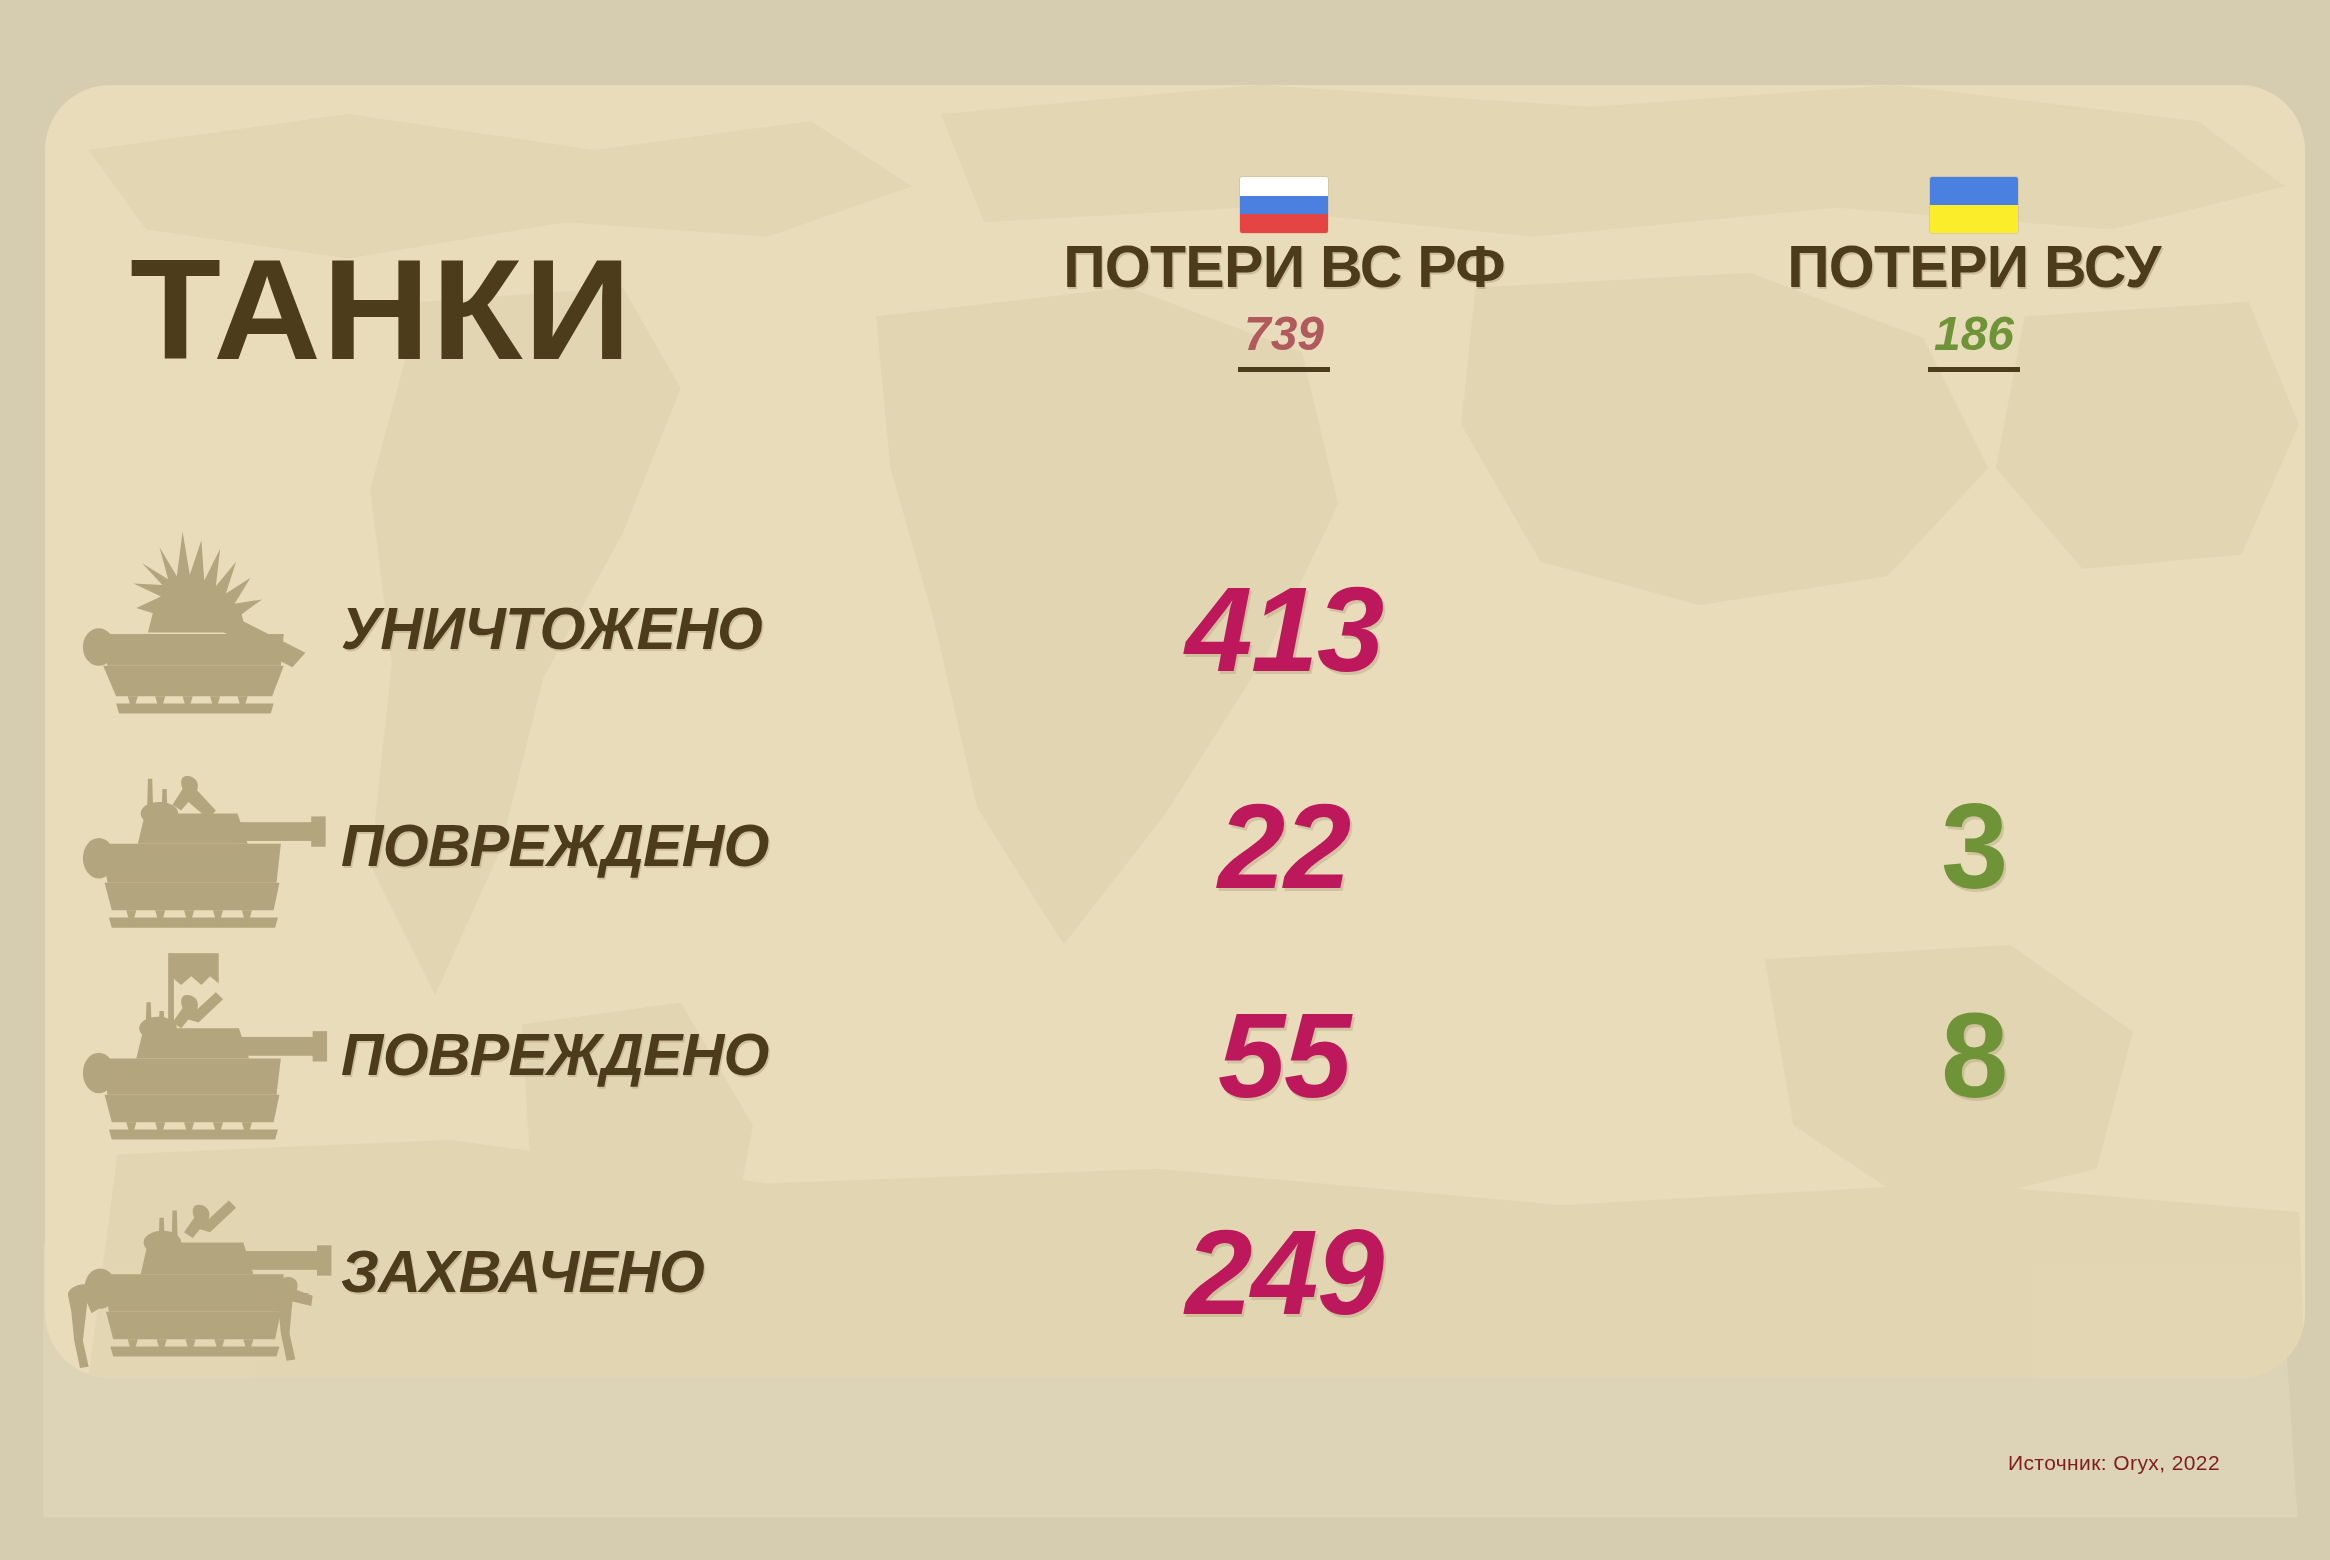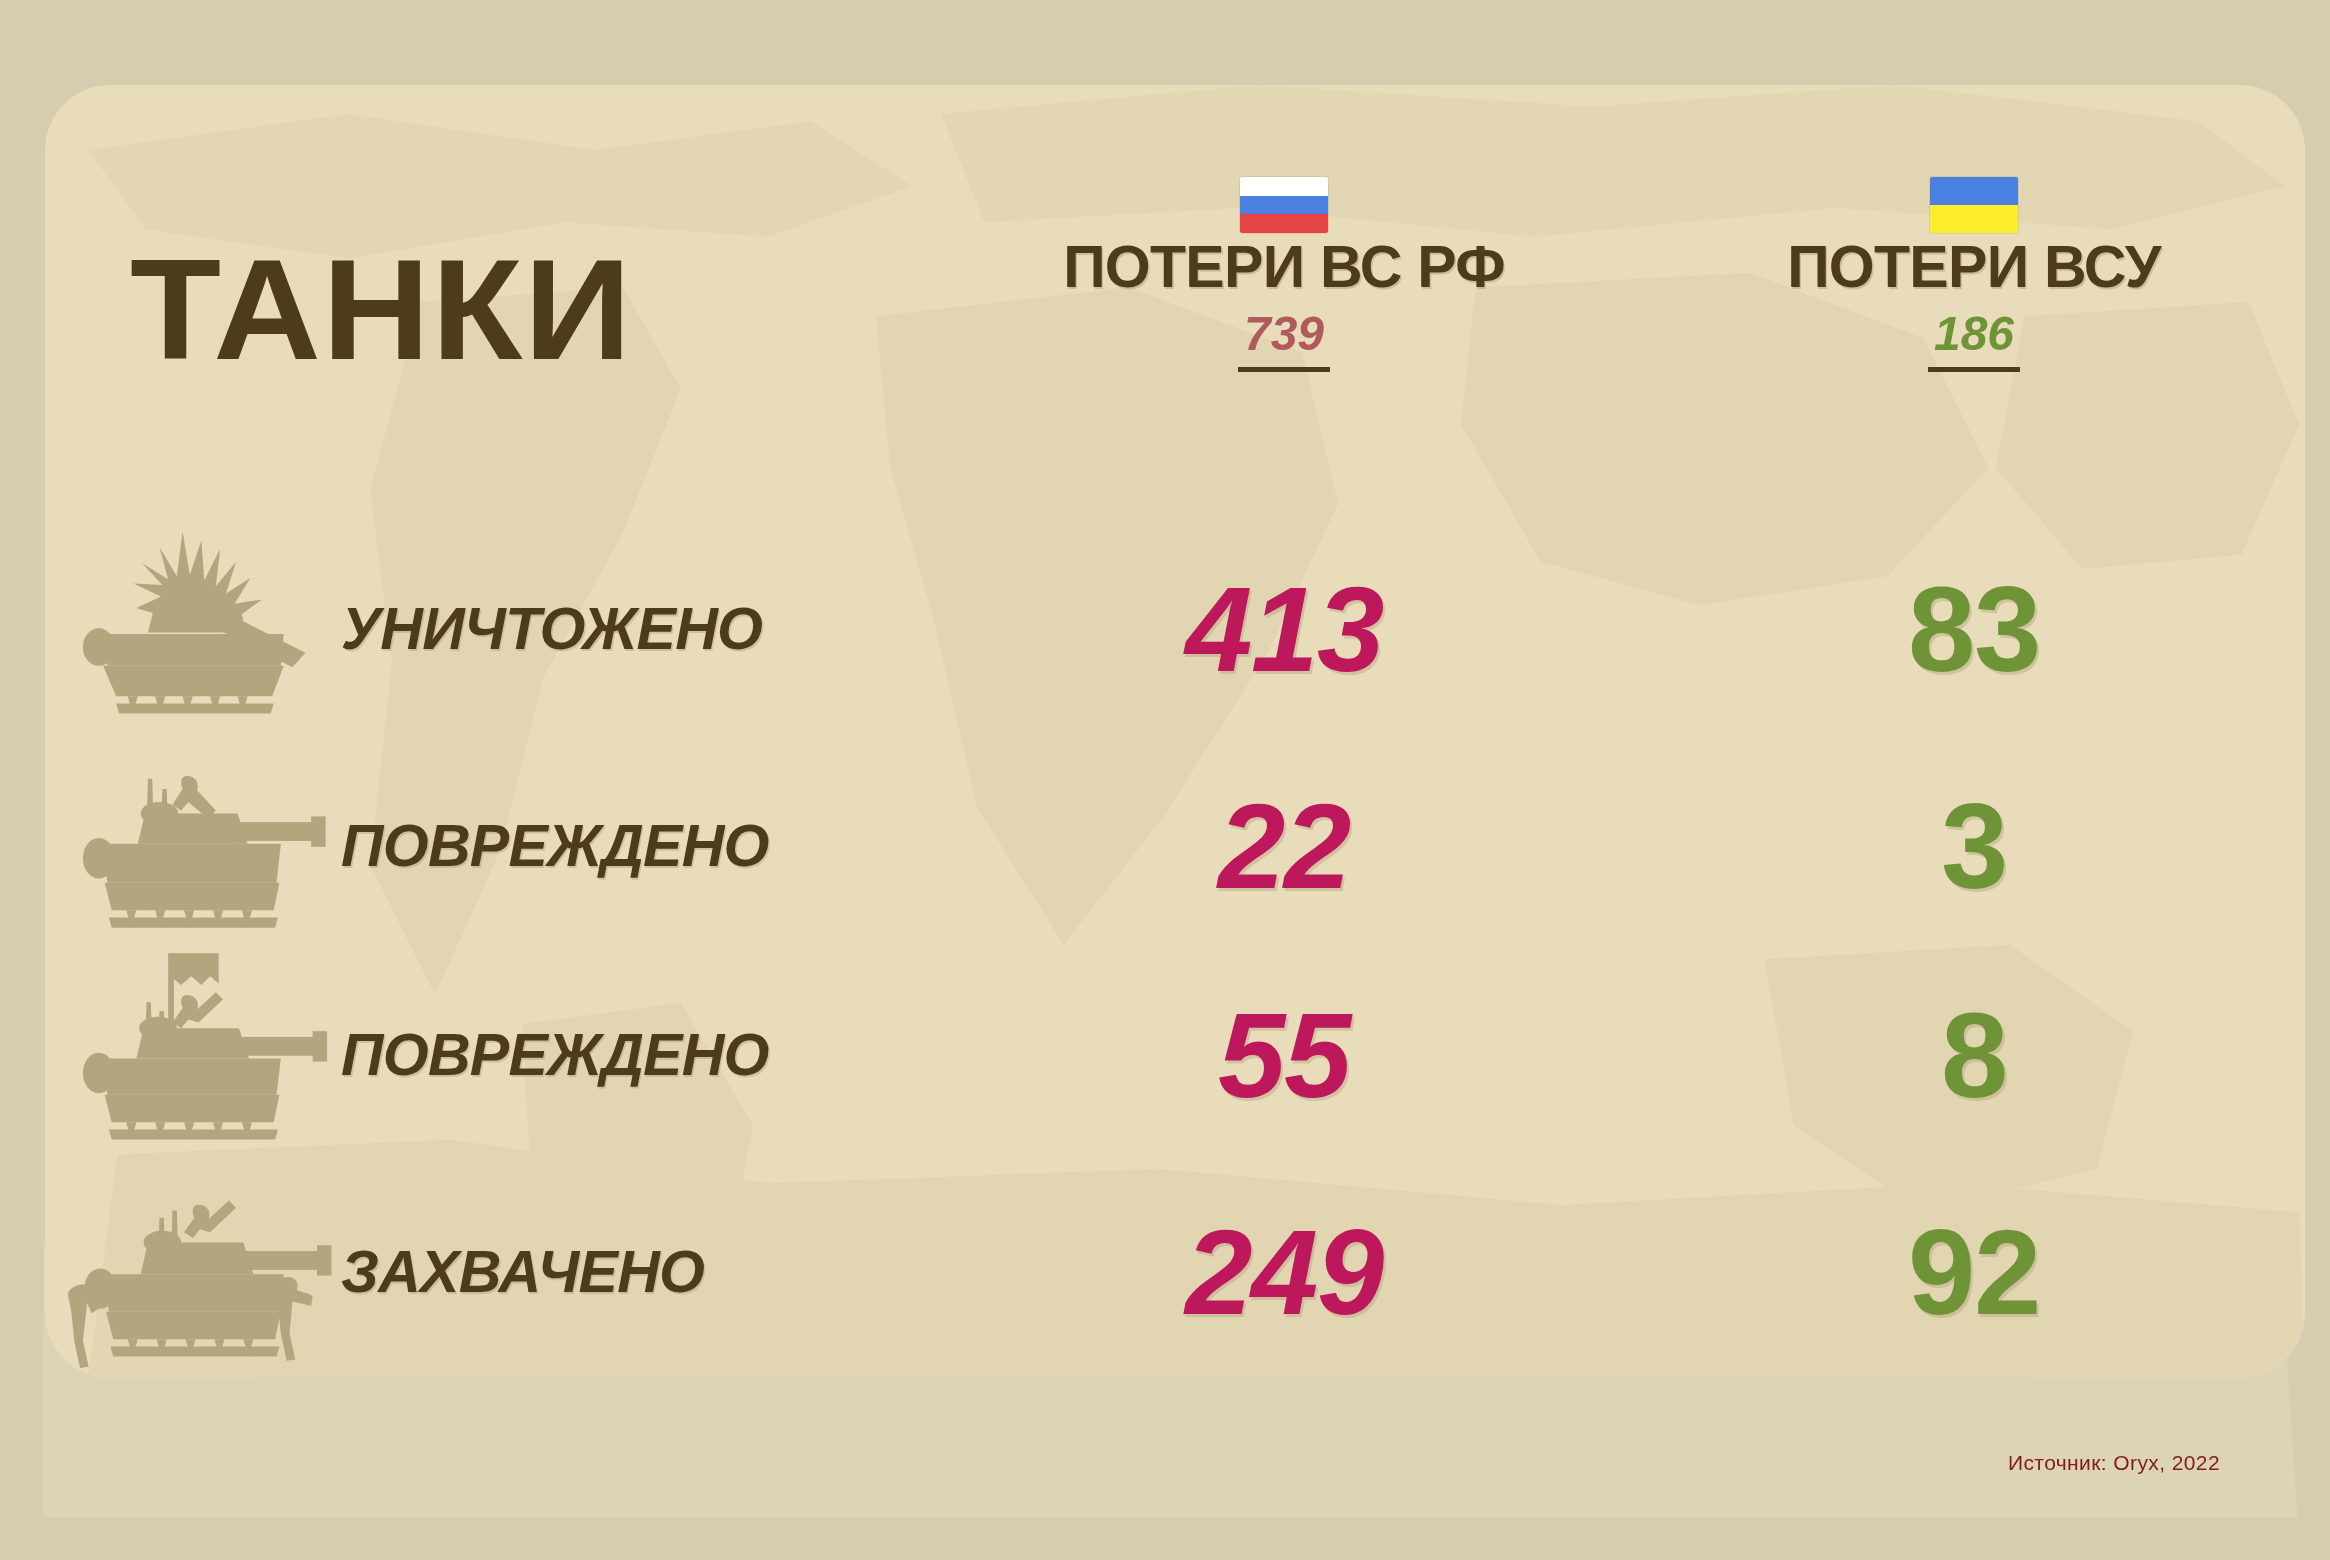--- a/index.html
+++ b/index.html
@@ -264,21 +264,20 @@
                 <path d="M160 238 L174 238 L167 262 Z"></path>
                 <path d="M198 238 L212 238 L205 262 Z"></path>
                 <path d="M236 238 L250 238 L243 262 Z"></path>
               </g>
               <path d="M68 248 L286 248 L282 262 L72 262 Z"></path>
             </g>
           </svg>
         </div>
         <div class="row-label">УНИЧТОЖЕНО</div>
         <div class="val ru">413</div>
-        <div class="val ua">83</div>
       </div>
 
       <div class="row r2">
         <div class="icon-cell">
           <svg viewBox="0 0 400 290" aria-hidden="true">
             <g fill="#b3a57e">
 
               <path d="M112 52 L118 52 L120 128 L110 128 Z"></path>
               <path d="M132 66 L138 66 L140 128 L130 128 Z"></path>
 
@@ -386,21 +385,20 @@
 
               <path d="M306 152 C316 152 322 160 318 170 L340 178 L338 192 L312 186 L308 230 L316 266
                        L304 268 L296 230 L292 190 L286 172 C282 162 296 152 306 152 Z"></path>
               <rect x="272" y="174" width="62" height="10"></rect>
               <rect x="266" y="168" width="12" height="22"></rect>
             </g>
           </svg>
         </div>
         <div class="row-label">ЗАХВАЧЕНО</div>
         <div class="val ru">249</div>
-        <div class="val ua">92</div>
       </div>
 
     </div>
   </div>
 
   <div class="source">Источник: Oryx, 2022</div>
 
 </div>
 
 

